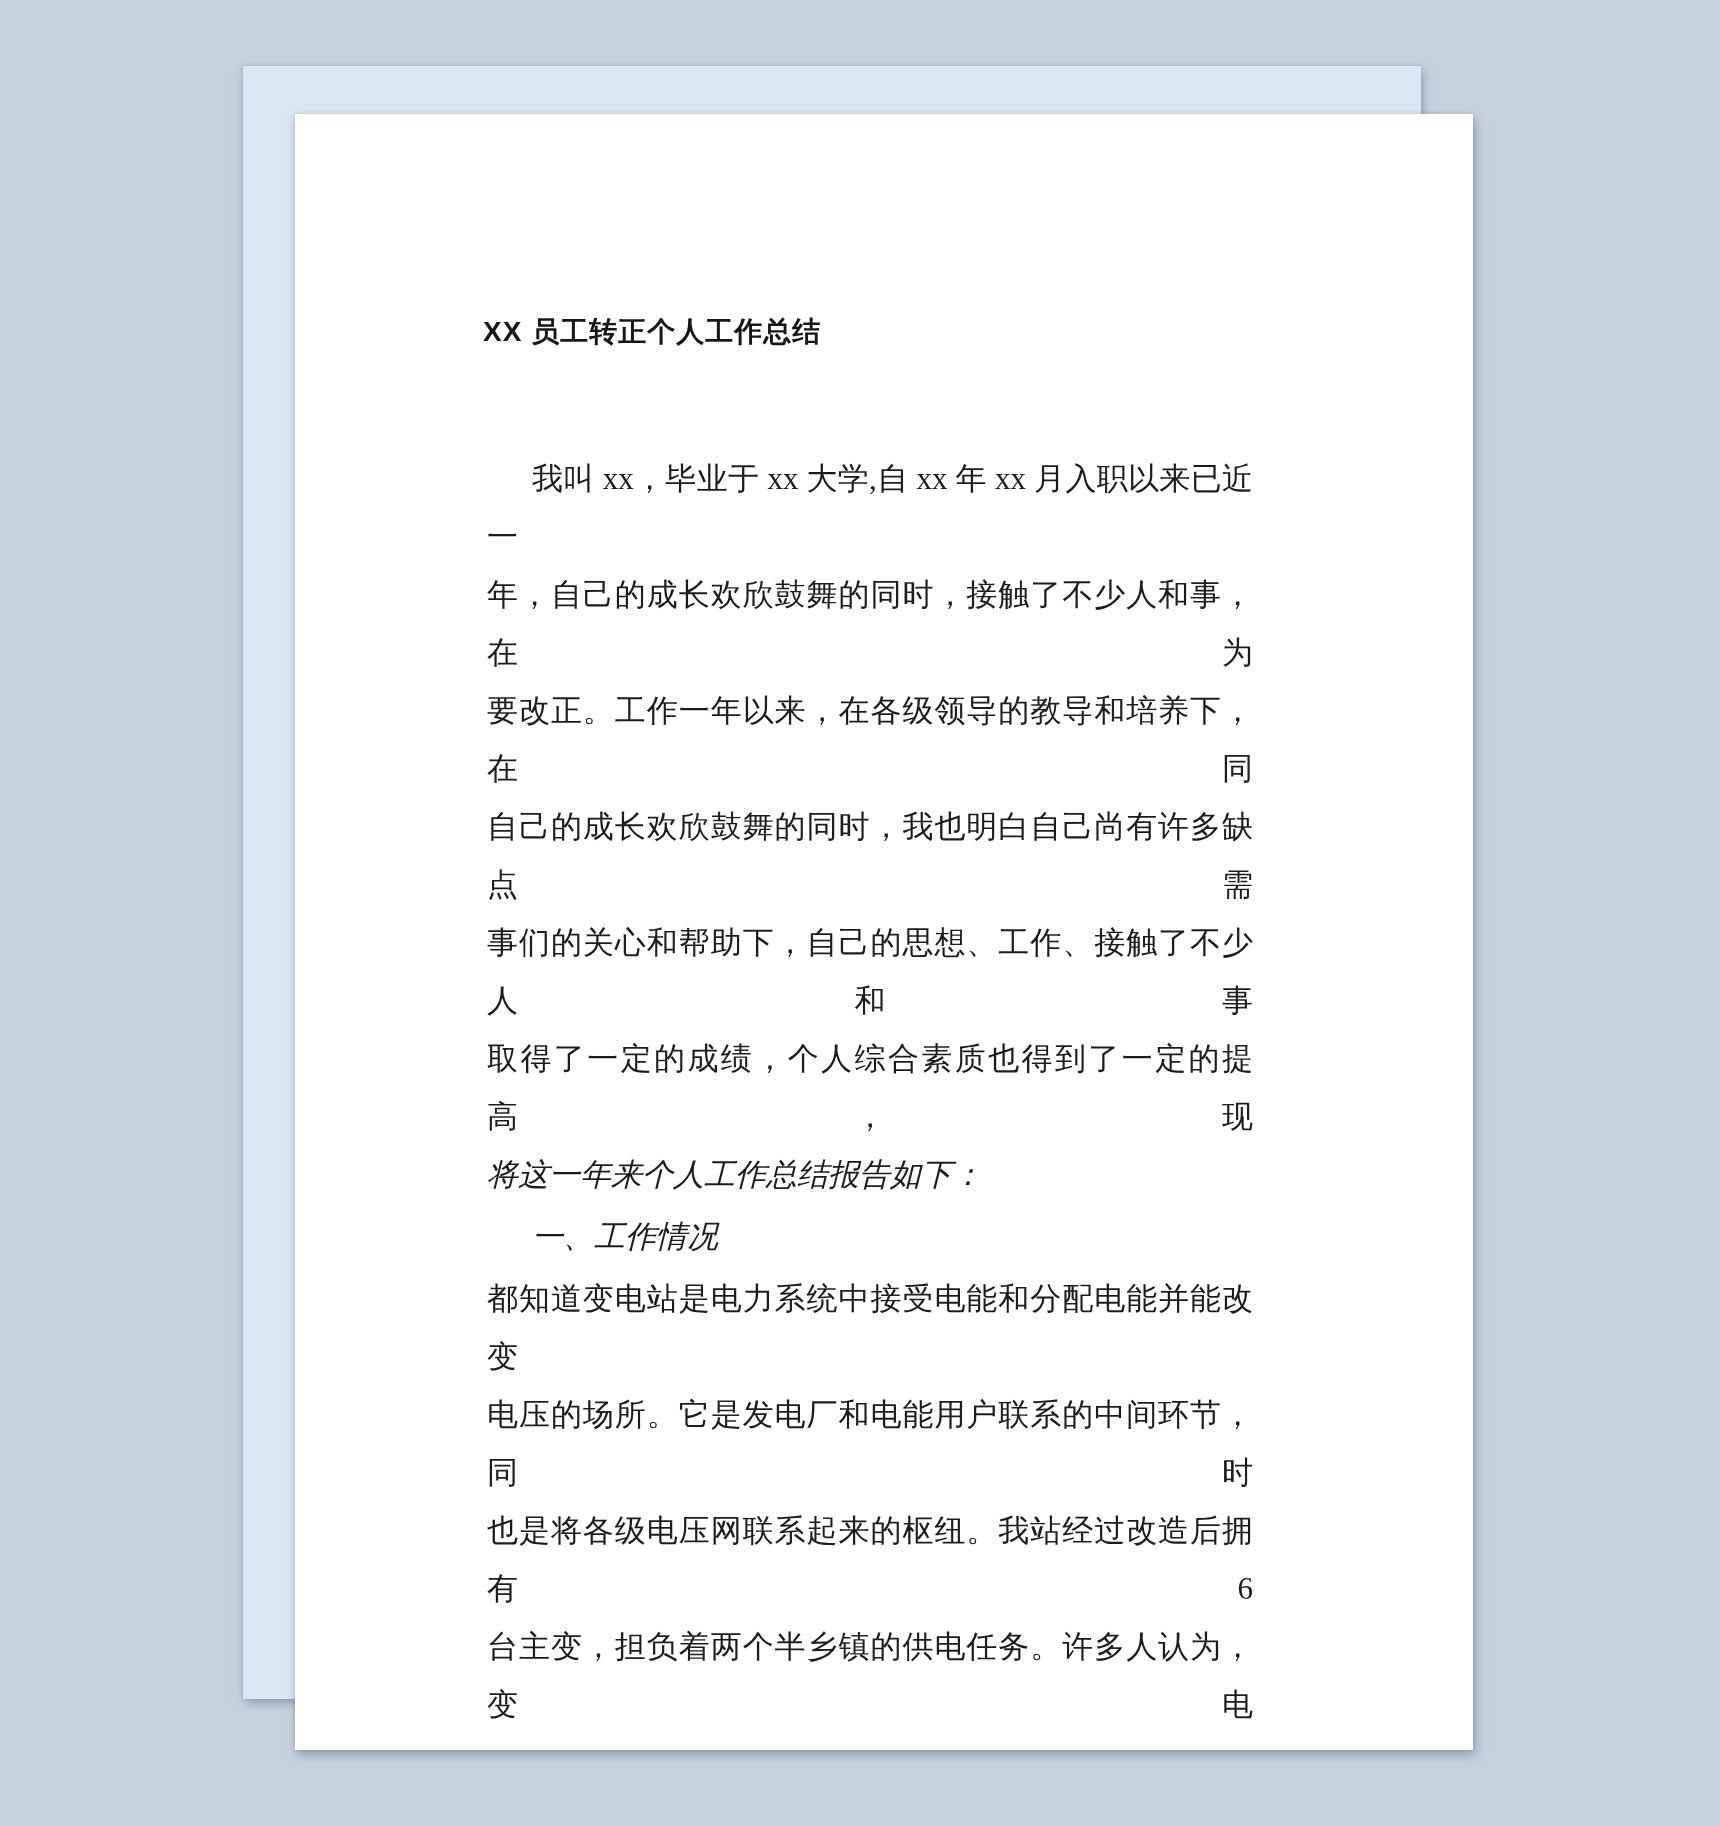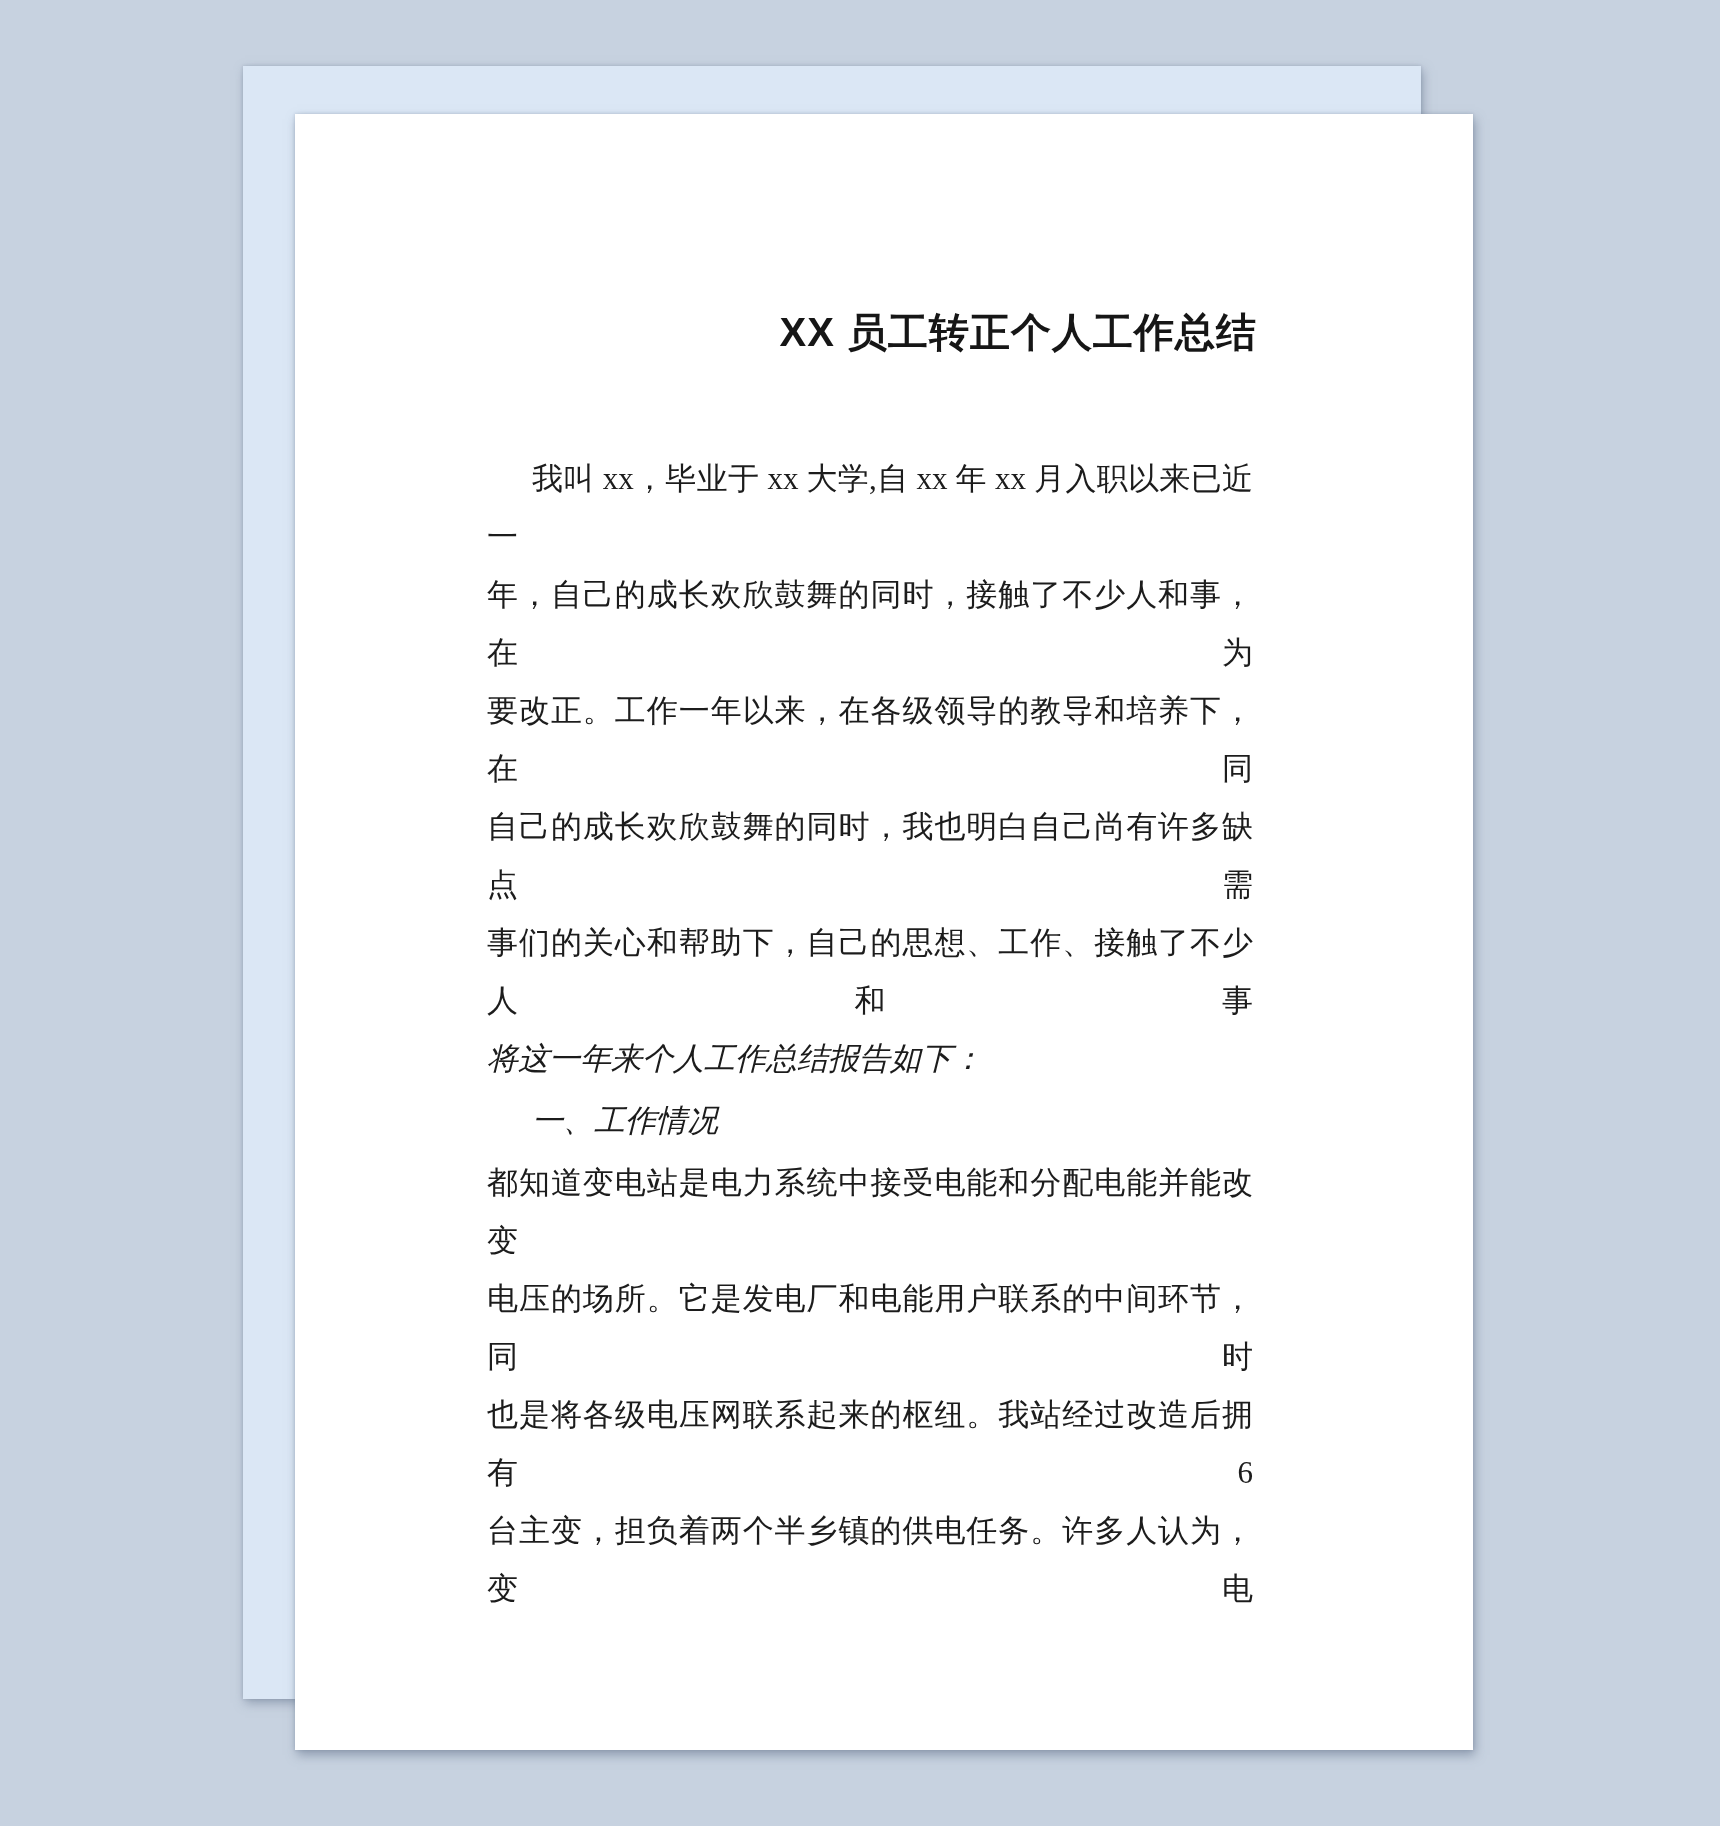--- a/index.html
+++ b/index.html
@@ -34,24 +34,24 @@
     width: 1178px;
     height: 1636px;
     background: #ffffff;
     box-shadow: 2px 5px 10px rgba(104, 118, 142, 0.6), 0 0 3px rgba(104, 118, 142, 0.3);
     box-sizing: border-box;
     padding: 190px 216px 0 188px;
   }
   .doc-title {
     font-family: "Liberation Sans", "DejaVu Sans", sans-serif;
     font-weight: 700;
-    font-size: 40px;
+    font-size: 28px;
     line-height: 56px;
     color: #161616;
-    text-align: right;
+    text-align: left;
     margin-bottom: 90px;
     letter-spacing: 1px;
     white-space: nowrap;
   }
   .doc-body {
     color: #1c1c1c;
     font-size: 31px;
   }
   .paragraph {
     margin: 4px;
@@ -77,20 +77,21 @@
   <div class="back-page"></div>
   <div class="front-page">
     <div class="doc-title">XX 员工转正个人工作总结</div>
     <div class="doc-body">
         <div class="paragraph">
           <div class="line indent">我叫 xx，毕业于 xx 大学,自 xx 年 xx 月入职以来已近一</div>
           <div class="line">年，自己的成长欢欣鼓舞的同时，接触了不少人和事，在为</div>
           <div class="line">要改正。工作一年以来，在各级领导的教导和培养下，在同</div>
           <div class="line">自己的成长欢欣鼓舞的同时，我也明白自己尚有许多缺点需</div>
           <div class="line">事们的关心和帮助下，自己的思想、工作、接触了不少人和事</div>
+          <div class="line">取得了一定的成绩，个人综合素质也得到了一定的提高，现</div>
           <div class="line last">将这一年来个人工作总结报告如下：</div>
         </div>
         <div class="paragraph">
           <div class="line indent last">一、工作情况</div>
         </div>
         <div class="paragraph">
           <div class="line">都知道变电站是电力系统中接受电能和分配电能并能改变</div>
           <div class="line">电压的场所。它是发电厂和电能用户联系的中间环节，同时</div>
           <div class="line">也是将各级电压网联系起来的枢纽。我站经过改造后拥有 6</div>
           <div class="line">台主变，担负着两个半乡镇的供电任务。许多人认为，变电</div>

